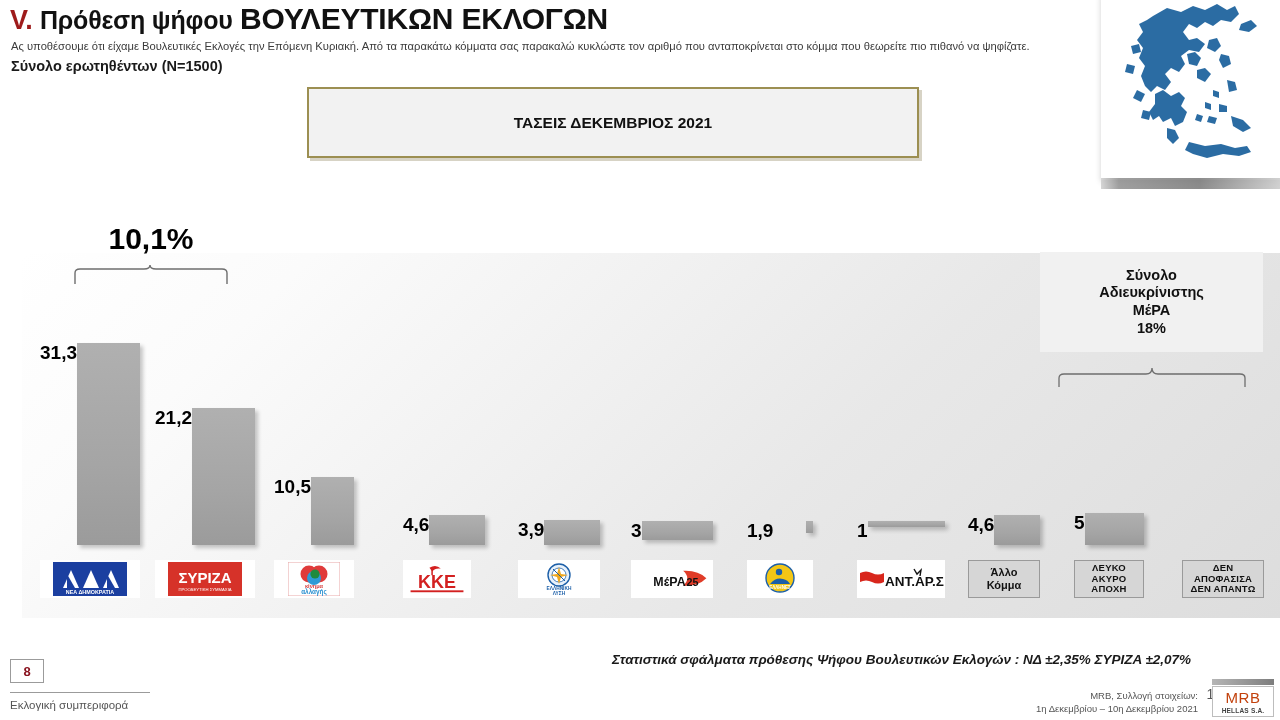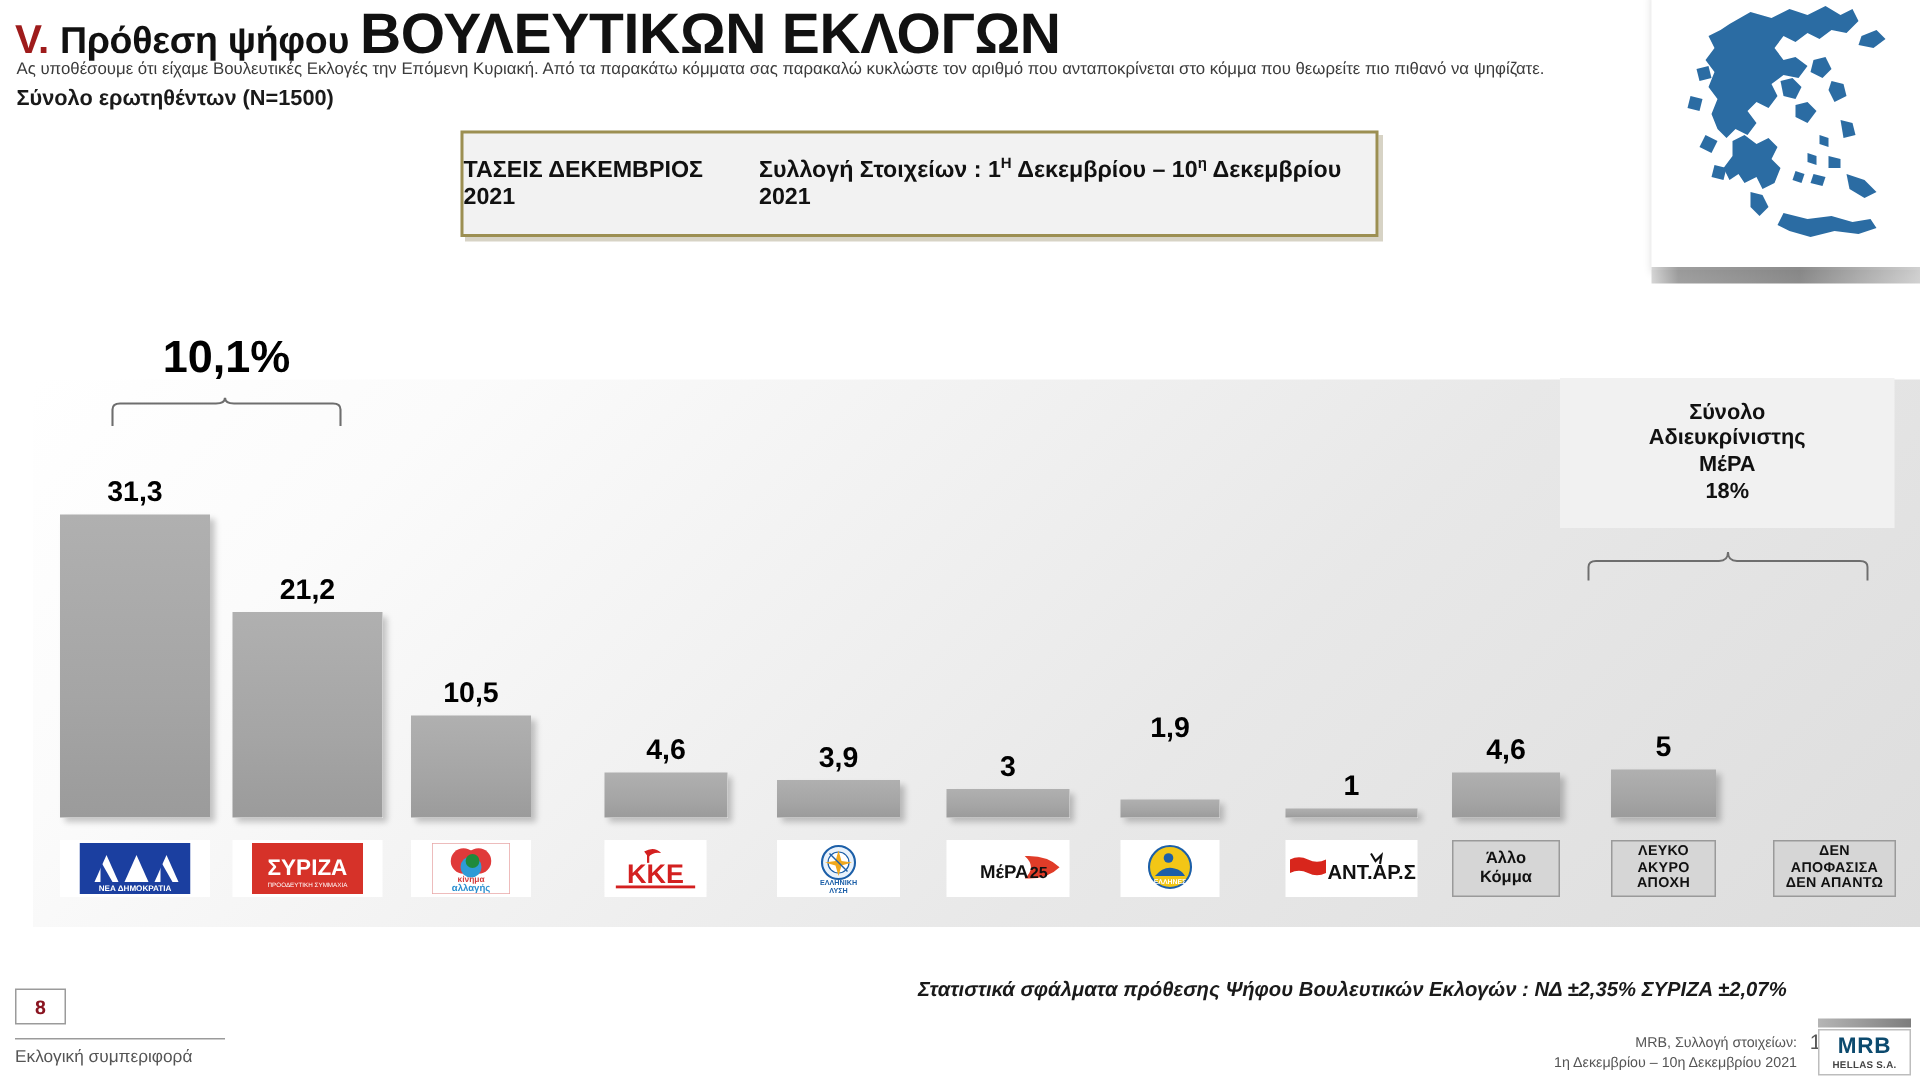--- a/index.html
+++ b/index.html
@@ -18,21 +18,21 @@
   }
 
   
   .hdr-title {
     position: absolute; left: 10px; top: 2px;
     font-size: 27px; font-weight: 700; letter-spacing: -0.2px;
     white-space: nowrap;
   }
   .hdr-title .roman { color: #9e1b1b; font-weight: 700; }
   .hdr-title .lead  { font-weight: 600; font-size: 25px; }
-  .hdr-title .big   { font-weight: 700; font-size: 38px; text-align: center; }
+  .hdr-title .big   { font-weight: 700; font-size: 30px; text-align: center; }
 
   .hdr-sub {
     position: absolute; left: 11px; top: 40px;
     font-size: 11.2px; color: #3b3b3b; font-weight: 400;
     white-space: nowrap;
   }
   .hdr-n {
     position: absolute; left: 11px; top: 58px;
     font-size: 14.5px; font-weight: 700; color: #1a1a1a;
     white-space: nowrap;
@@ -75,21 +75,21 @@
     width: 1258px; height: 365px;
     background: linear-gradient(135deg,#ffffff 0%,#fbfbfb 18%,#e8e8e8 62%,#dddddd 100%);
   }
 
   .bars {
     position: absolute; left: 0; top: 0; right: 0; bottom: 0;
   }
   .bar-col {
     position: absolute;
     bottom: 73px;
-    display: flex; flex-direction: column; align-items: center;
+    display: flex; 
     justify-content: flex-end;
   }
   .bar-val {
     font-size: 19px; font-weight: 700; color: #000;
     margin-bottom: 5px; line-height: 1;
   }
   .bar-rect {
     width: 100%;
     background: linear-gradient(to bottom,#b0b0b0,#a5a5a5 60%,#9b9b9b);
     box-shadow: 3px 3px 4px rgba(0,0,0,0.22);
@@ -169,21 +169,21 @@
     position: absolute; right: 58px; top: 686px;
     font-size: 14px; color: #555;
   }
   .mrb-logo {
     position: absolute; right: 6px; top: 686px;
     width: 62px; height: 31px;
     background: #fff; border: 1px solid #bdbdbd;
     display: flex; flex-direction: column;
     align-items: center; justify-content: center;
   }
-  .mrb-logo .m1 { font-size: 15px; font-weight: 700; color: #0c4a6e; letter-spacing: .5px; line-height: 1; }
+  .mrb-logo .m1 { font-size: 15px; font-weight: 400; color: #c2410c; letter-spacing: .5px; line-height: 1; }
   .mrb-logo .m2 { font-size: 6.5px; font-weight: 700; color: #444; letter-spacing: .2px; margin-top: 2px; }
   .mrb-logo-top {
     position: absolute; right: 6px; top: 679px;
     width: 62px; height: 6px;
     background: linear-gradient(to right,#b5b5b5,#7d7d7d);
   }
 </style>
 </head>
 <body>
 
@@ -193,23 +193,20 @@
     <span class="roman">V.</span>
     <span class="lead">Πρόθεση ψήφου</span>
     <span class="big">ΒΟΥΛΕΥΤΙΚΩΝ ΕΚΛΟΓΩΝ</span>
   </div>
 
   <div class="hdr-sub">Ας υποθέσουμε ότι είχαμε Βουλευτικές Εκλογές την Επόμενη Κυριακή. Από τα παρακάτω κόμματα σας παρακαλώ κυκλώστε τον αριθμό που ανταποκρίνεται στο κόμμα που θεωρείτε πιο πιθανό να ψηφίζατε.</div>
   <div class="hdr-n">Σύνολο ερωτηθέντων (Ν=1500)</div>
 
   <div class="period-box">
     <div class="period-line1">ΤΑΣΕΙΣ ΔΕΚΕΜΒΡΙΟΣ 2021</div>
-    <div class="period-line2">
-      <span>Συλλογή Στοιχείων : 1</span><sup>Η</sup><span> Δεκεμβρίου – 10</span><sup>η</sup><span> Δεκεμβρίου 2021</span>
-    </div>
   </div>
 
   <div class="map-card">
     <svg viewBox="0 0 179 186">
       <rect width="179" height="186" fill="#ffffff"></rect>
       <g fill="#2b6ca3">
         <path d="M52 22 L66 14 L80 18 L92 12 L104 16 L116 10 L126 16 L134 12 L138 20
                  L130 28 L120 26 L112 32 L104 28 L96 34 L88 30 L82 38 L88 46 L96 44
                  L104 50 L98 58 L88 56 L80 62 L84 70 L78 78 L70 74 L64 80 L70 88
                  L64 96 L56 92 L50 98 L44 92 L40 82 L44 72 L38 64 L42 54 L36 46

